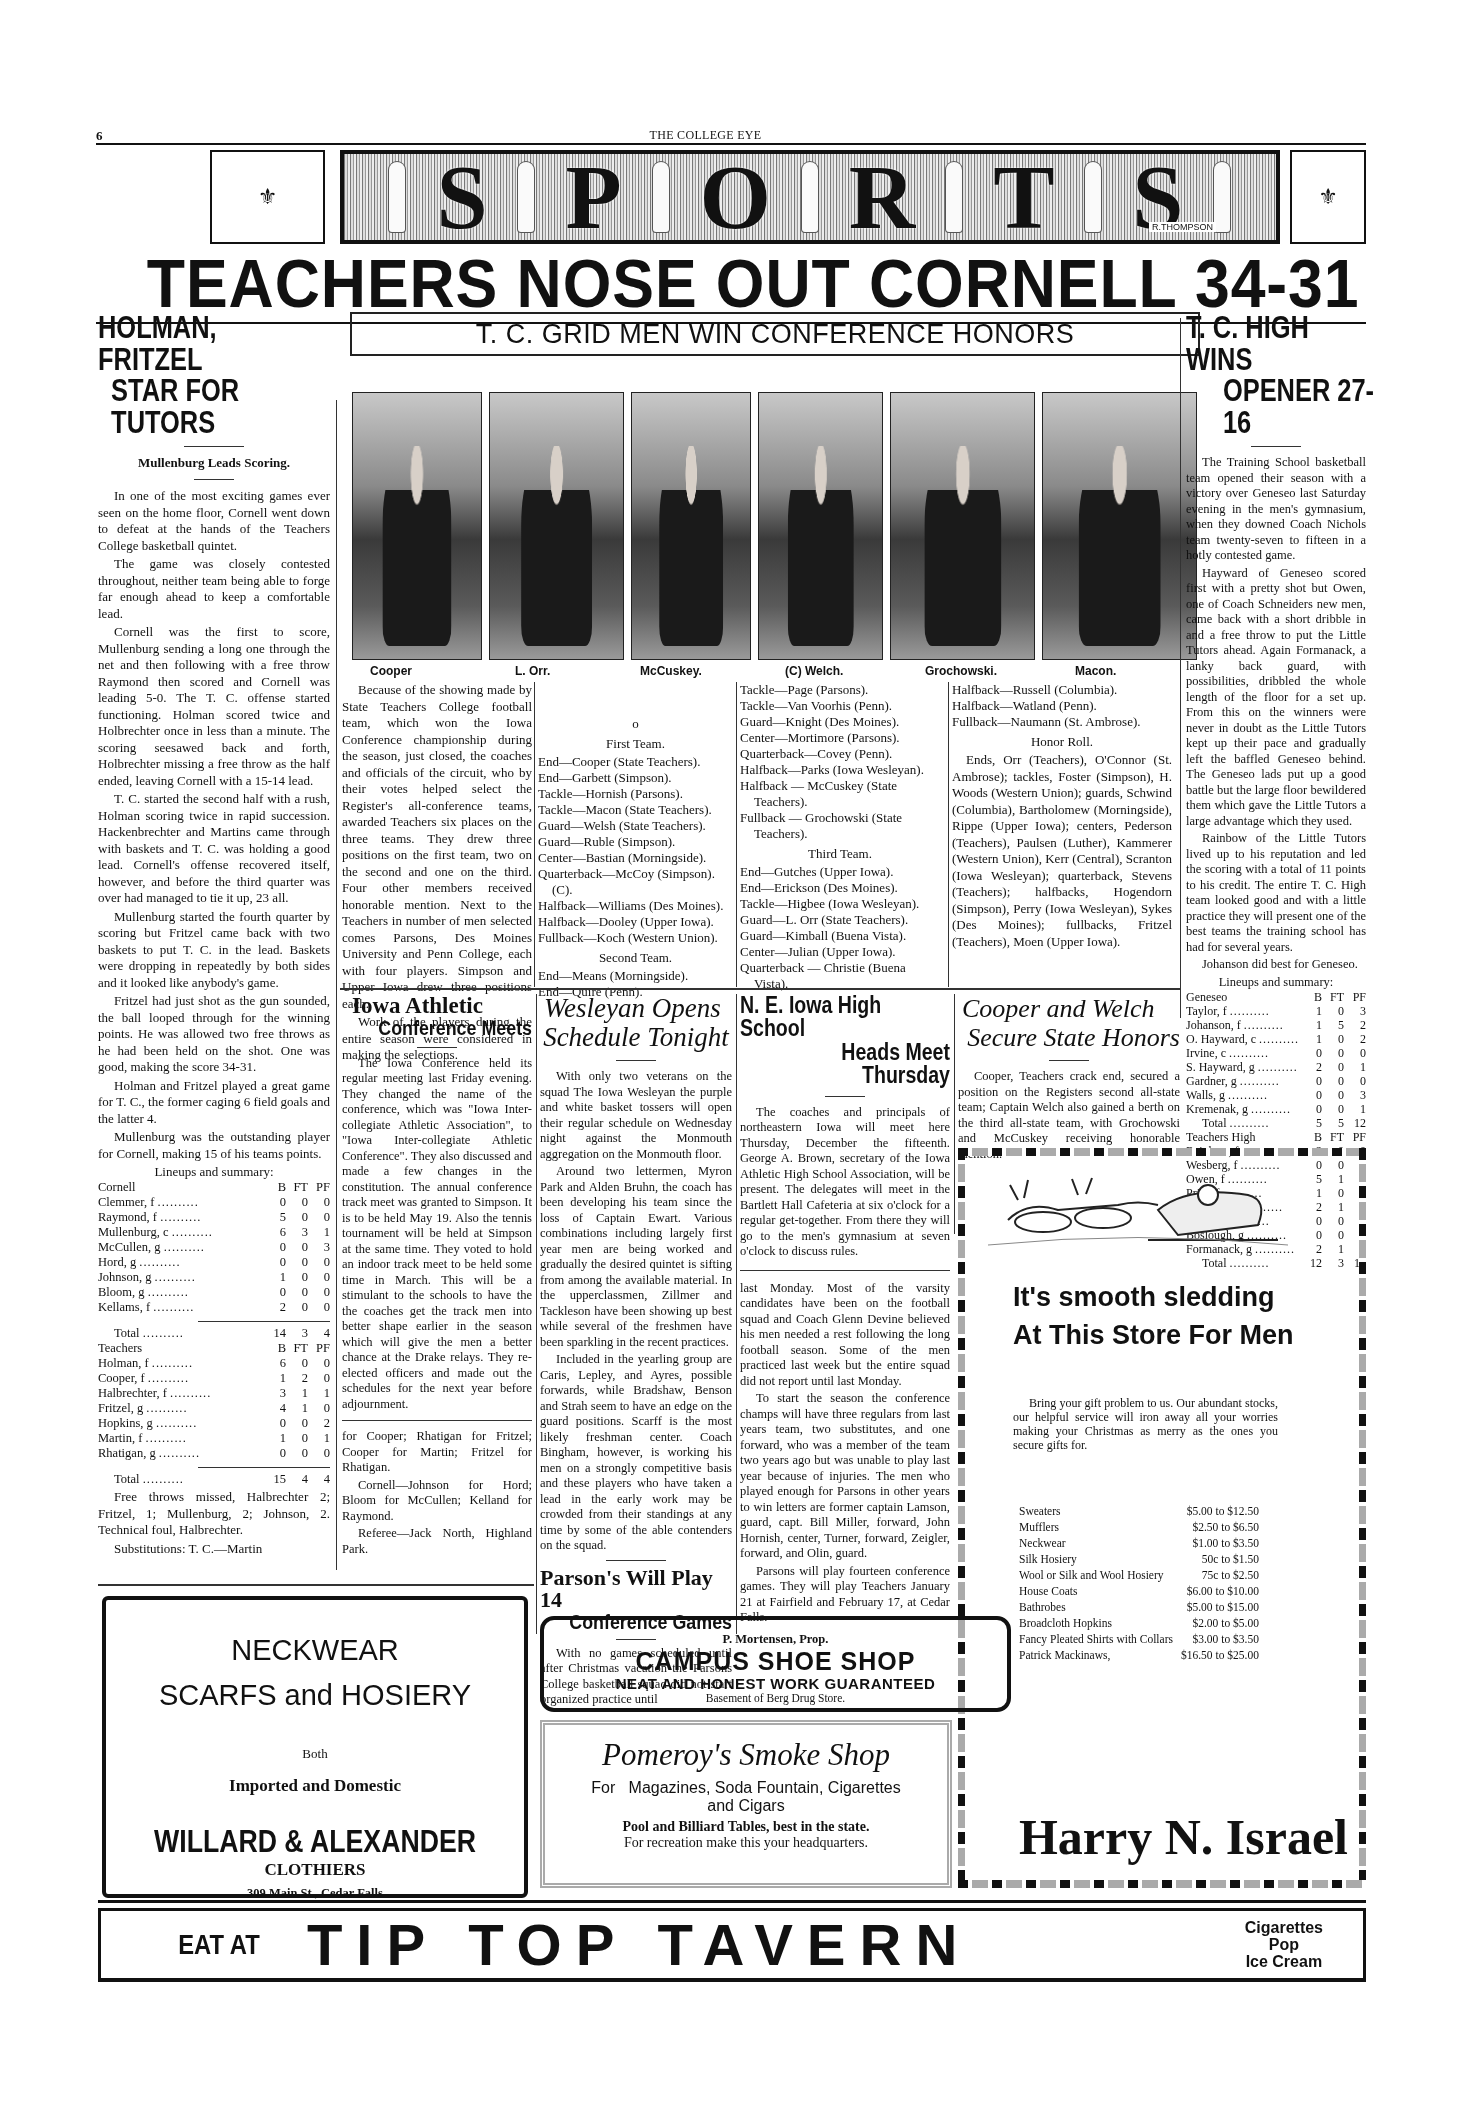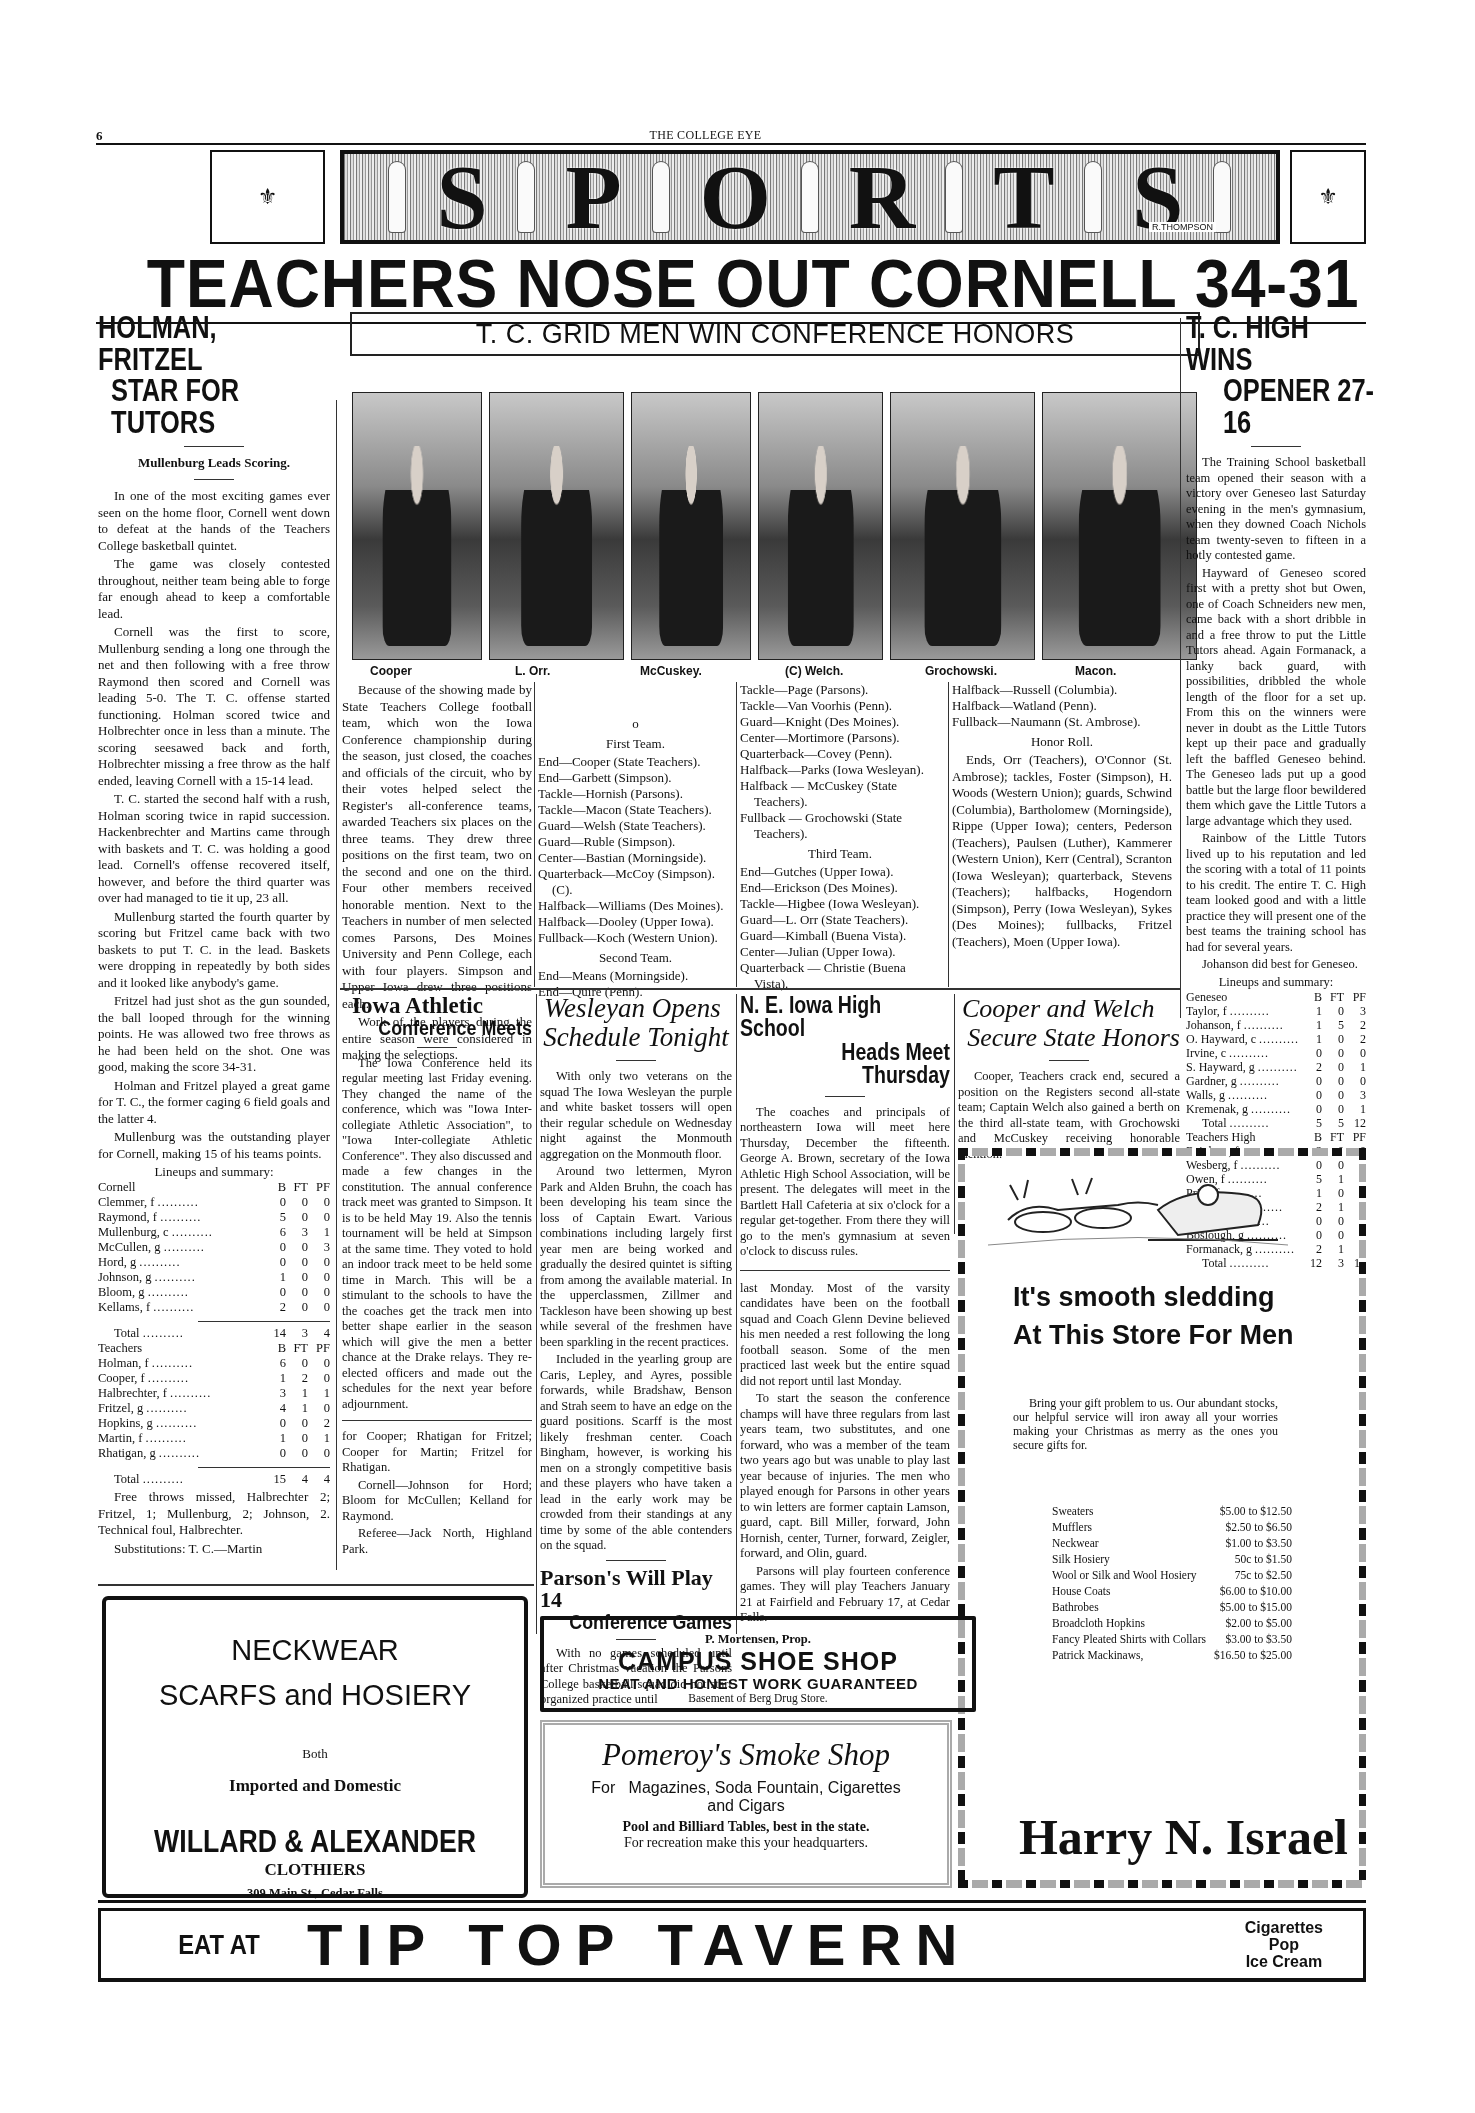--- a/index.html
+++ b/index.html
@@ -557,21 +557,21 @@
       <path d="M20 85 q150 -15 300 0" stroke="#888" fill="none"></path>
     </svg>
   </div>
   <div style="padding:18px 0 0 45px;font-family:'Liberation Sans',sans-serif;font-weight:bold;font-size:27px;line-height:38px">
     <div>It's smooth sledding</div>
     <div>At This Store For Men</div>
   </div>
   <div class="col" style="margin:42px 80px 0 45px;font-size:12px;line-height:14px">
     <p>Bring your gift problem to us. Our abundant stocks, our helpful service will iron away all your worries making your Christmas as merry as the ones you secure gifts for.</p>
   </div>
-  <table class="price" style="margin:50px 0 0 82px">
+  <table class="price" style="margin:50px 0 0 49px">
       <tbody id="prices">
         <tr>
           <td>Sweaters</td>
           <td class="p">$5.00 to $12.50</td>
         </tr>
         <tr>
           <td>Mufflers</td>
           <td class="p">$2.50 to $6.50</td>
         </tr>
         <tr>
@@ -615,21 +615,21 @@
 <div class="ad" style="left:102px;top:1596px;width:426px;height:302px">
   <div style="margin-top:34px;font-family:'Liberation Sans',sans-serif;font-size:29px">NECKWEAR</div>
   <div style="margin-top:12px;font-family:'Liberation Sans',sans-serif;font-size:29px">SCARFS and HOSIERY</div>
   <div style="margin-top:34px;font-size:13px">Both</div>
   <div style="margin-top:14px;font-size:17px;font-weight:bold">Imported and Domestic</div>
   <div style="margin-top:28px;font-family:'Liberation Sans',sans-serif;font-weight:bold;font-size:31px;transform:scaleX(.86)">WILLARD &amp; ALEXANDER</div>
   <div style="font-weight:bold;font-size:17px">CLOTHIERS</div>
   <div style="margin-top:6px;font-size:12.5px;font-weight:bold">309 Main St., Cedar Falls</div>
 </div>
 
-<div class="ad" style="left:540px;top:1616px;width:436px;height:96px;border-radius:2px">
+<div class="ad" style="left:540px;top:1616px;width:471px;height:96px;border-radius:14px">
   <div style="margin-top:12px;font-size:12.5px;font-weight:bold">P. Mortensen, Prop.</div>
   <div style="font-family:'Liberation Sans',sans-serif;font-weight:900;font-size:25px;letter-spacing:1px;line-height:28px">CAMPUS SHOE SHOP</div>
   <div style="font-family:'Liberation Sans',sans-serif;font-weight:bold;font-size:15px;letter-spacing:.5px">NEAT AND HONEST WORK GUARANTEED</div>
   <div style="font-size:11.5px">Basement of Berg Drug Store.</div>
 </div>
 
 <div class="abs" style="left:540px;top:1720px;width:412px;height:168px;border:5px solid #aaa;border-style:double;text-align:center">
   <div style="margin-top:12px;font-family:'Liberation Serif',serif;font-style:italic;font-size:31px">Pomeroy's Smoke Shop</div>
   <div style="font-family:'Liberation Sans',sans-serif;font-size:16px;margin-top:6px;white-space:nowrap">
     <span>For</span>&nbsp;&nbsp;

